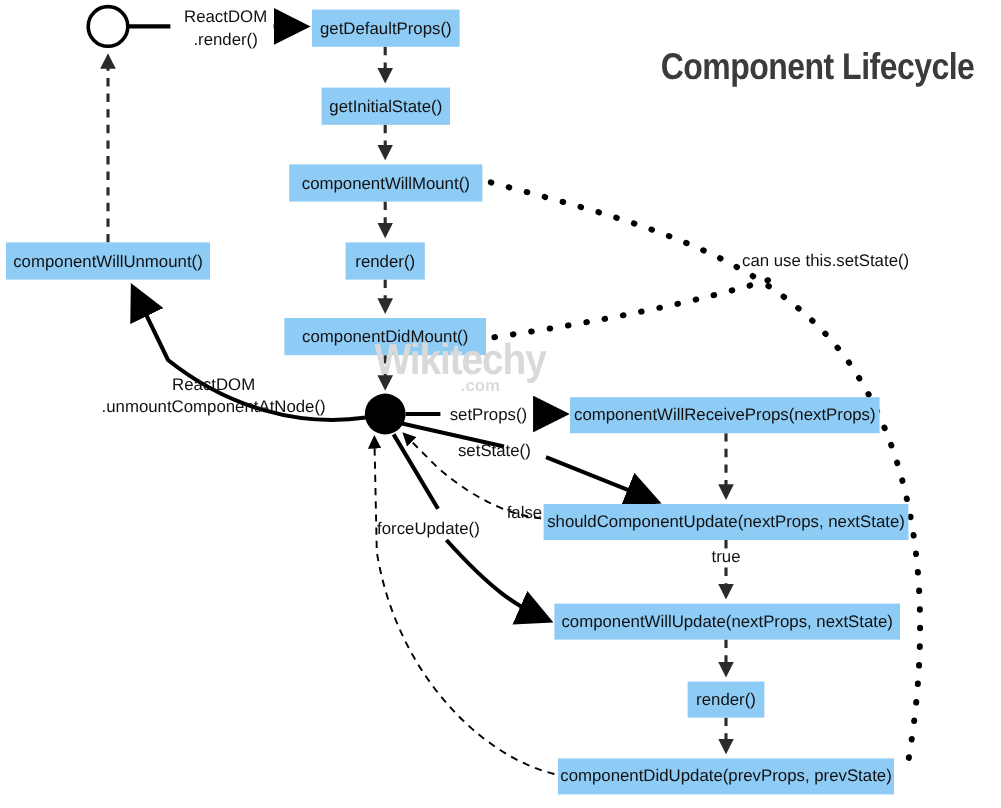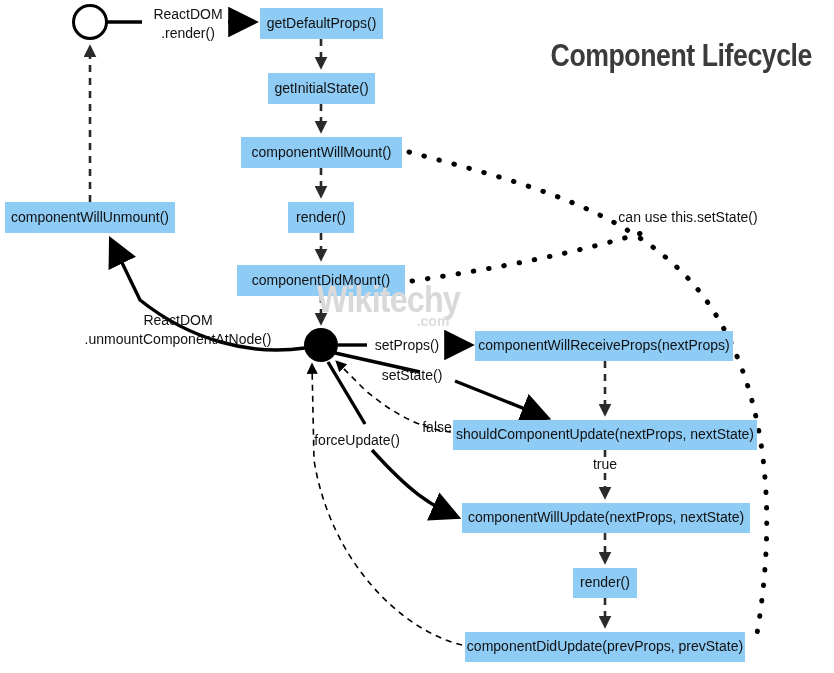--- a/index.html
+++ b/index.html
@@ -7,21 +7,20 @@
     padding: 0;
     background: #ffffff;
   }
   #page {
     position: relative;
     width: 834px;
     height: 673px;
     background: #ffffff;
     overflow: hidden;
     font-family: "Liberation Sans", sans-serif;
-    text-align: center;
   }
   svg.diagram {
     position: absolute;
     left: 0;
     top: 0;
     width: 834px;
     height: 673px;
   }
   .node-box {
     fill: #8ecbf5;

